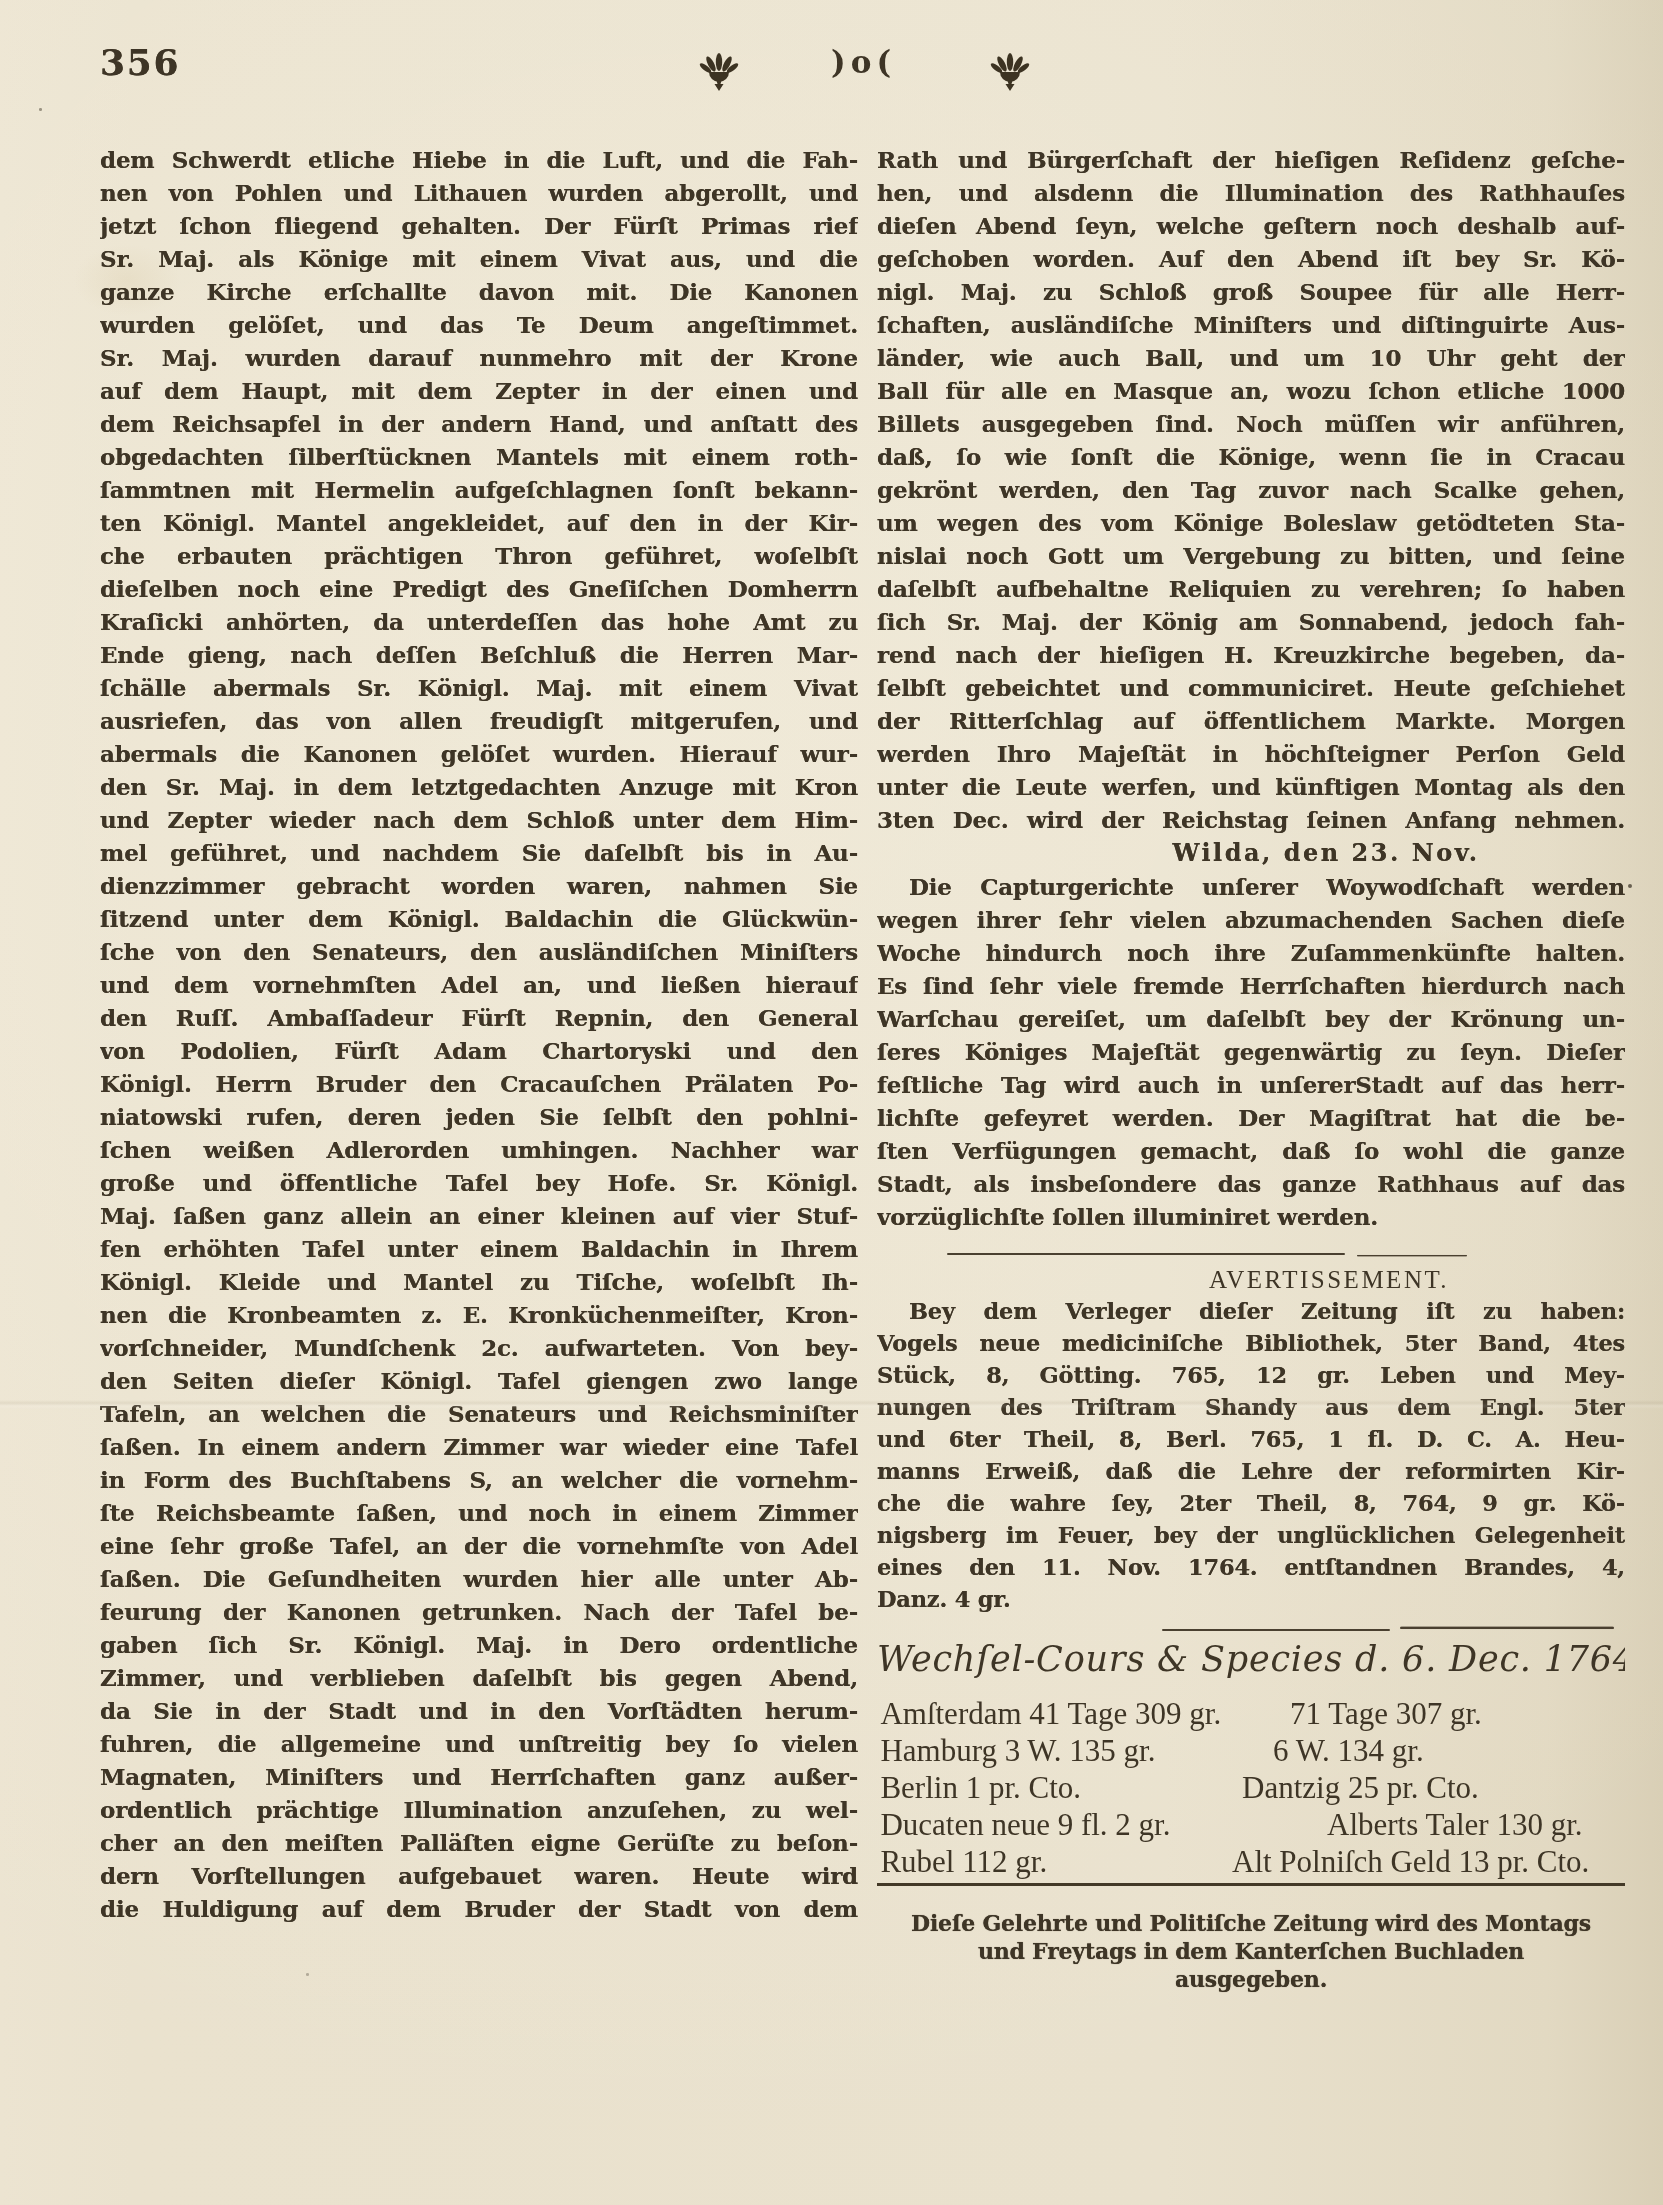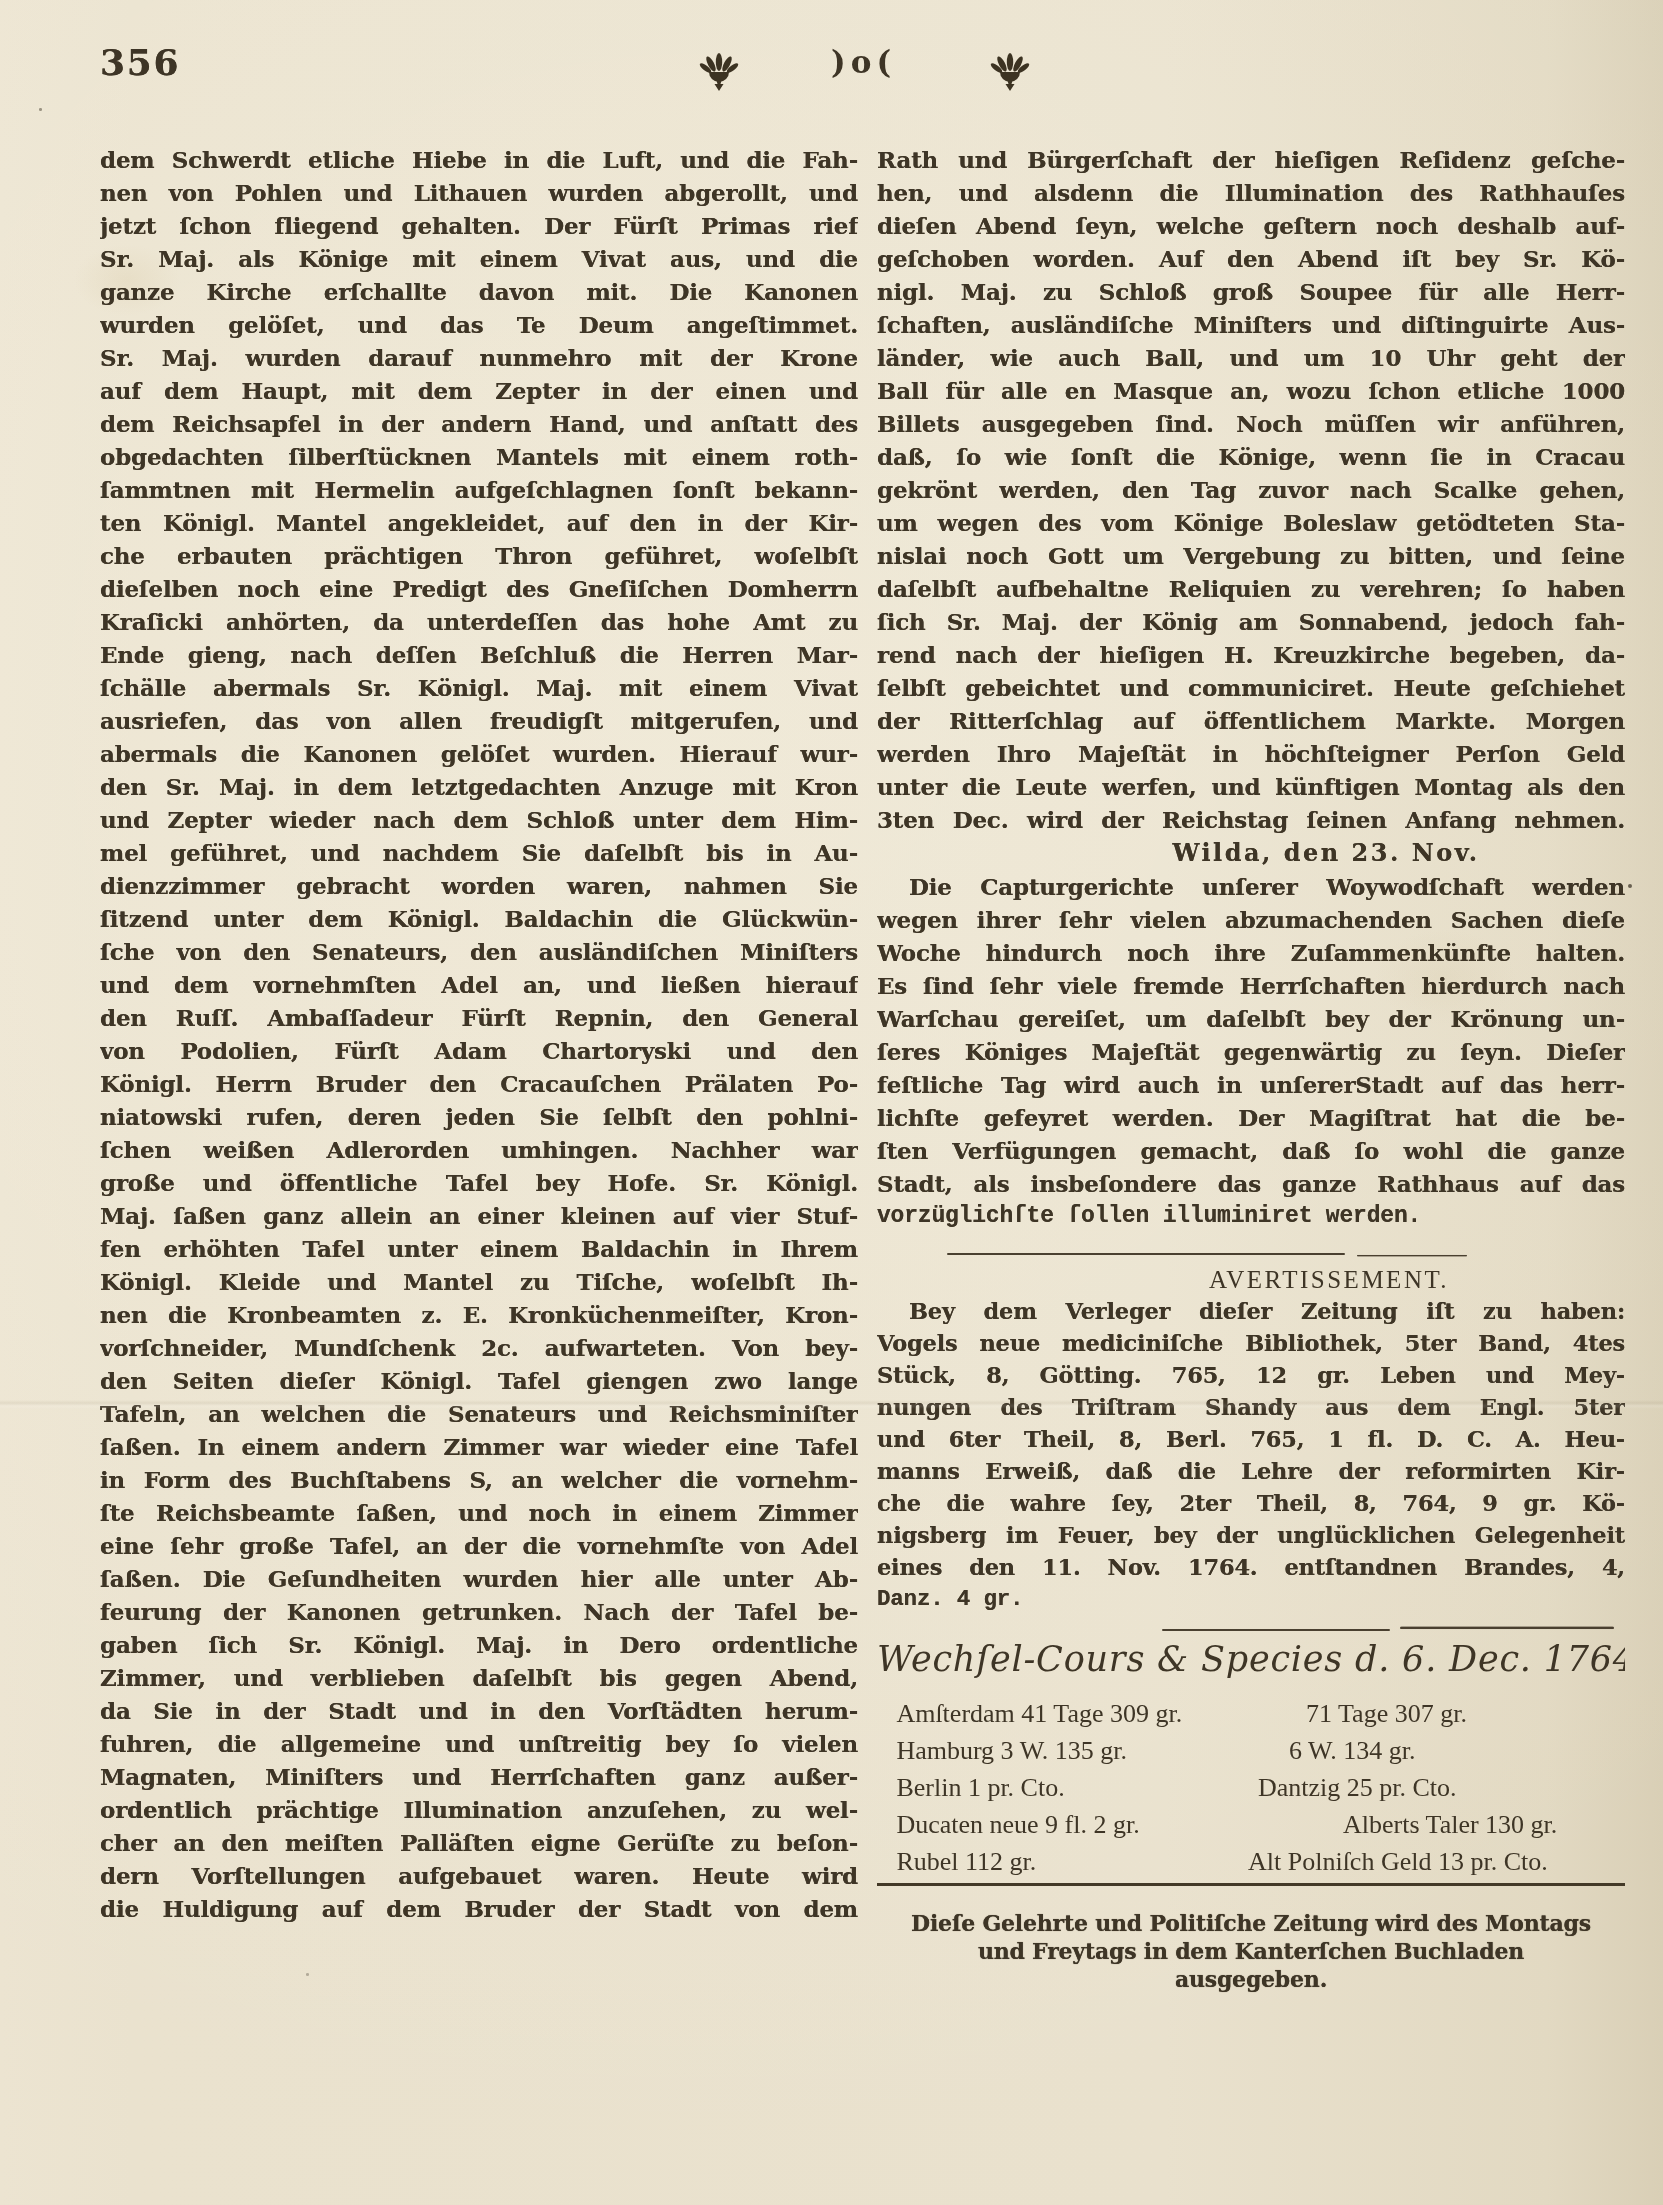--- a/index.html
+++ b/index.html
@@ -35,21 +35,21 @@
   .col-left{left:100px;width:758px;}
   .col-right{left:877px;width:748px;}
   .tline{
     font-size:23px;font-weight:700;
     line-height:33px;height:33px;overflow:hidden;
     text-align:justify;text-align-last:justify;
     letter-spacing:-0.2px;
     text-shadow:0 0 0.5px rgba(62,53,38,.85);
     white-space:normal;
   }
-  .short-last .tline:last-child{text-align-last:left;font-family:Liberation Mono, monospace;}
+  .short-last .tline:last-child{text-align-last:left;}
   .indent-first .tline:first-child{text-indent:32px;}
   
   .dateline{
     font-size:24px;font-weight:700;
     line-height:34px;height:34px;
     text-align:center;letter-spacing:2.5px;
     transform:translateX(75px);
     text-shadow:0 0 0.5px rgba(62,53,38,.85);
   }
   .rule-seg{display:flex;align-items:center;}
@@ -67,21 +67,21 @@
   .rule2{margin-top:13.6px;margin-left:285px;}
   .rule2 .a{width:228px;}
   .rule2 .b{width:214px;margin-left:10.2px;border-top-width:3.4px;transform:translateY(-1.7px);}
   .wechsel-head{
     margin-top:3.4px;height:48px;line-height:48px;
     font-size:35px;font-style:italic;font-weight:500;
     letter-spacing:0.8px;white-space:nowrap;overflow:hidden;
     font-family:"DejaVu Serif",serif;
   }
   .xtable{margin-top:12px;font-family:"Liberation Serif","DejaVu Serif",serif;}
-  .xrow{position:relative;height:37px;line-height:37px;font-size:26px;margin-left:16px;}
+  .xrow{position:relative;height:37px;line-height:37px;font-size:31px;}
   .xleft{position:absolute;left:3.4px;white-space:nowrap;}
   .xright{position:absolute;white-space:nowrap;text-align:center;}
   .xrow:nth-child(1) .xright{left:413px;}
   .xrow:nth-child(2) .xright{left:396px;}
   .xrow:nth-child(3) .xright{left:365px;}
   .xrow:nth-child(4) .xright{left:450px;}
   .xrow:nth-child(5) .xright{left:355px;}
   .rule3{margin-top:3.4px;border-top:3.4px solid #433927;}
   .imprint{margin-top:23px;}
   .imprint .iline{

